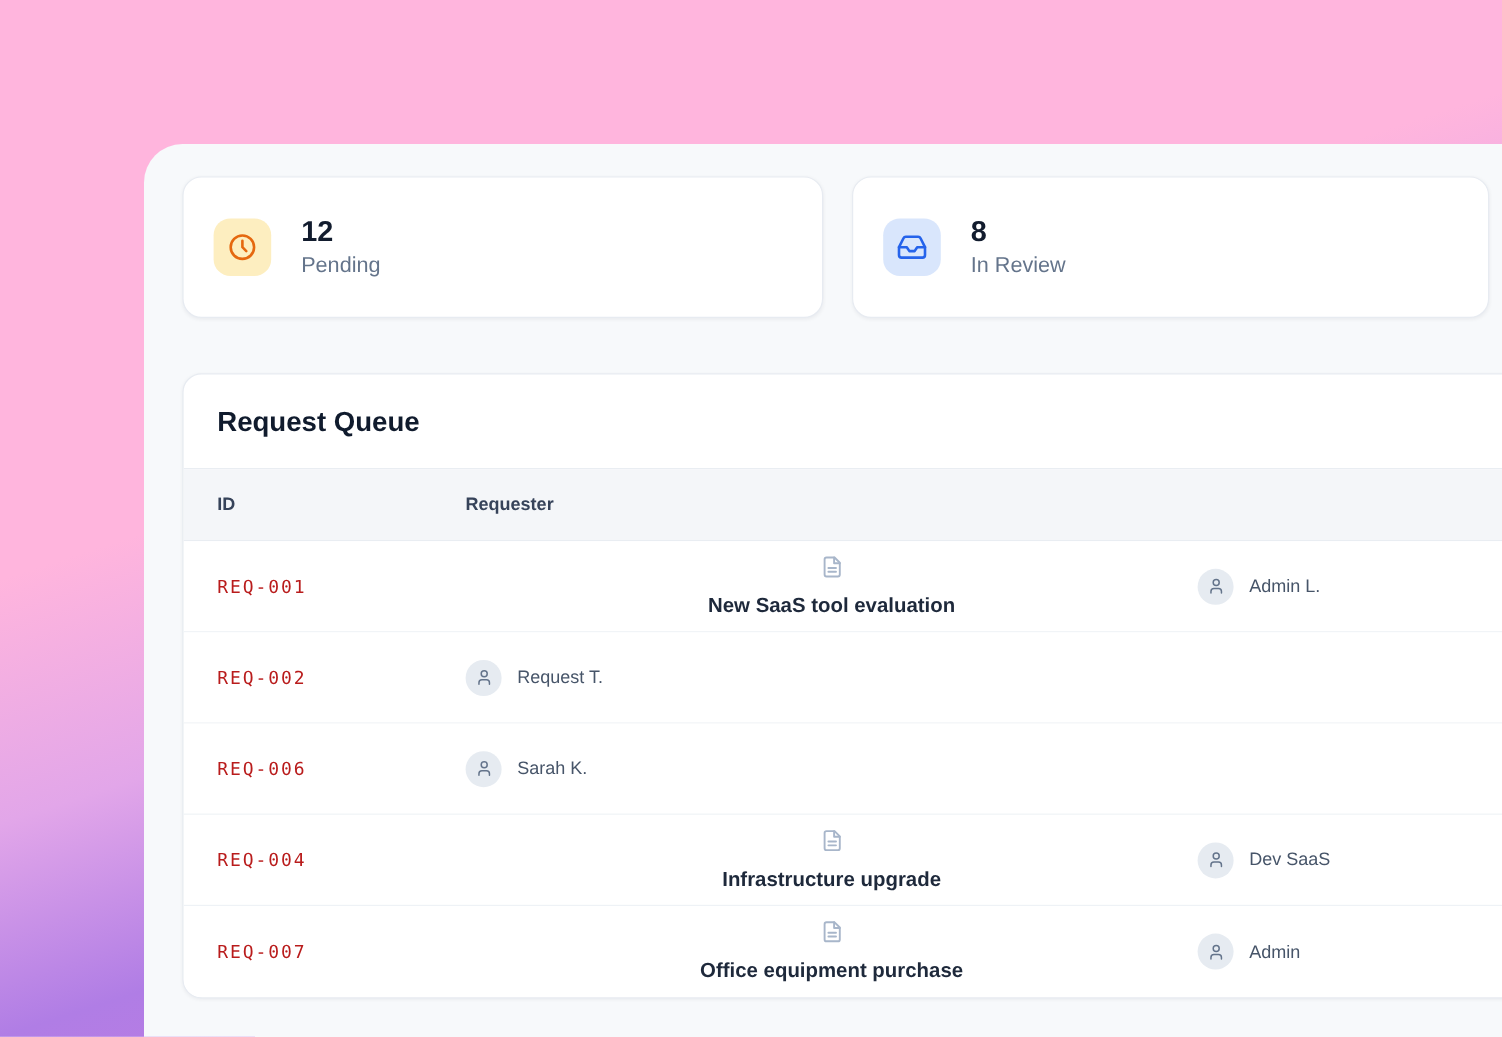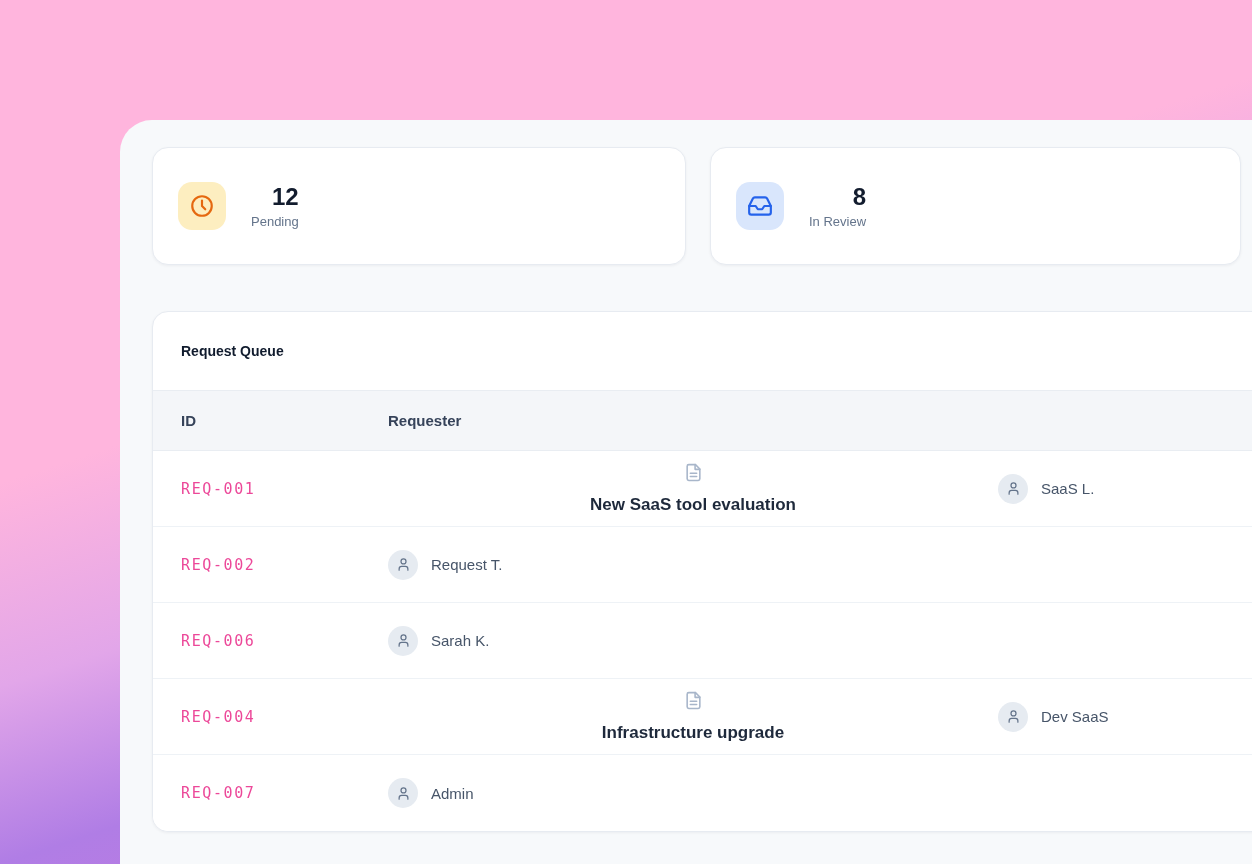--- a/index.html
+++ b/index.html
@@ -24,52 +24,52 @@
 
   
   .cards-row { display: flex; gap: 24px; }
   .stat-card {
     width: 534px; height: 118px;
     background: #ffffff;
     border: 1px solid #e7ebf1;
     border-radius: 16px;
     box-shadow: 0 1px 3px rgba(16,24,40,0.05);
     display: flex; align-items: center;
-    padding-left: 25px; gap: 25px; text-align: right;
+    padding-left: 25px; gap: 25px;
   }
   .stat-icon {
     width: 48px; height: 48px;
     border-radius: 14px;
     display: flex; align-items: center; justify-content: center;
     flex: 0 0 auto;
   }
   .stat-icon.amber { background: #fdeec0; color: #e5680f; }
   .stat-icon.blue  { background: #d9e6fc; color: #2563eb; }
   .stat-icon svg { width: 26px; height: 26px; }
   .stat-text { display: flex; flex-direction: column; }
   .stat-value { font-size: 24px; font-weight: 700; color: #121c2e; line-height: 1.2; }
-  .stat-label { font-size: 13px; color: #64748b; margin-top: 3px; }
+  .stat-label { font-size: 18px; color: #64748b; margin-top: 3px; }
 
   
   .queue-card {
     margin-top: 46px;
     width: 1400px;
     background: #ffffff;
     border: 1px solid #e7ebf1;
     border-radius: 16px;
     box-shadow: 0 1px 3px rgba(16,24,40,0.05);
     overflow: hidden;
   }
   .queue-title-row {
     height: 79px;
     display: flex; align-items: center;
     padding: 0 28px;
     border-bottom: 1px solid #e9edf2;
   }
-  .queue-title { font-size: 14px; font-weight: 700; color: #101b2d; }
+  .queue-title { font-size: 23px; font-weight: 700; color: #101b2d; }
 
   .grid-cols {
     display: grid;
     grid-template-columns: 207px 610px 1fr;
     align-items: center;
     padding-left: 28px;
   }
   .thead {
     height: 60px;
     background: #f4f6f9;
@@ -79,21 +79,21 @@
   .trow {
     height: 76px;
     border-bottom: 1px solid #eef2f6;
     background: #ffffff;
   }
   .trow:last-child { border-bottom: none; }
 
   .cell-id {
     font-family: "DejaVu Sans Mono", monospace;
     font-size: 15px; letter-spacing: 1.6px;
-    color: #ec4899;
+    color: #b91c1c;
   }
   .cell-req {
     display: flex; align-items: center; gap: 13px;
     font-size: 17px; font-weight: 700; color: #1e293b; flex-direction: column;
   }
   .doc-ic { display: flex; color: #a8b6ca; }
   .doc-ic svg { width: 19px; height: 19px; }
   .cell-requester {
     display: flex; align-items: center; gap: 13px;
     font-size: 15px; color: #475569;
@@ -165,21 +165,21 @@
       </span>
       <span>New SaaS tool evaluation</span>
     </span>
     <span class="cell-requester">
       <span class="avatar">
         <svg viewBox="0 0 24 24" fill="none" stroke="currentColor" stroke-width="2" stroke-linecap="round" stroke-linejoin="round">
           <path d="M19 21v-2a4 4 0 0 0-4-4H9a4 4 0 0 0-4 4v2"></path>
           <circle cx="12" cy="7" r="4"></circle>
         </svg>
       </span>
-      <span>SaaS L.</span>
+      <span>Admin L.</span>
     </span>
   </div>
 
   <div class="grid-cols trow">
     <span class="cell-id">REQ-002</span>
     <span class="cell-requester">
       <span class="avatar">
         <svg viewBox="0 0 24 24" fill="none" stroke="currentColor" stroke-width="2" stroke-linecap="round" stroke-linejoin="round">
           <path d="M19 21v-2a4 4 0 0 0-4-4H9a4 4 0 0 0-4 4v2"></path>
           <circle cx="12" cy="7" r="4"></circle>
@@ -221,20 +221,31 @@
           <path d="M19 21v-2a4 4 0 0 0-4-4H9a4 4 0 0 0-4 4v2"></path>
           <circle cx="12" cy="7" r="4"></circle>
         </svg>
       </span>
       <span>Dev SaaS</span>
     </span>
   </div>
 
   <div class="grid-cols trow">
     <span class="cell-id">REQ-007</span>
+    <span class="cell-req">
+      <span class="doc-ic">
+        <svg viewBox="0 0 24 24" fill="none" stroke="currentColor" stroke-width="2" stroke-linecap="round" stroke-linejoin="round">
+          <path d="M14.5 2H6a2 2 0 0 0-2 2v16a2 2 0 0 0 2 2h12a2 2 0 0 0 2-2V7.5L14.5 2z"></path>
+          <polyline points="14 2 14 8 20 8"></polyline>
+          <line x1="16" y1="13" x2="8" y2="13"></line>
+          <line x1="16" y1="17" x2="8" y2="17"></line>
+        </svg>
+      </span>
+      <span>Office equipment purchase</span>
+    </span>
     <span class="cell-requester">
       <span class="avatar">
         <svg viewBox="0 0 24 24" fill="none" stroke="currentColor" stroke-width="2" stroke-linecap="round" stroke-linejoin="round">
           <path d="M19 21v-2a4 4 0 0 0-4-4H9a4 4 0 0 0-4 4v2"></path>
           <circle cx="12" cy="7" r="4"></circle>
         </svg>
       </span>
       <span>Admin</span>
     </span>
   </div>

